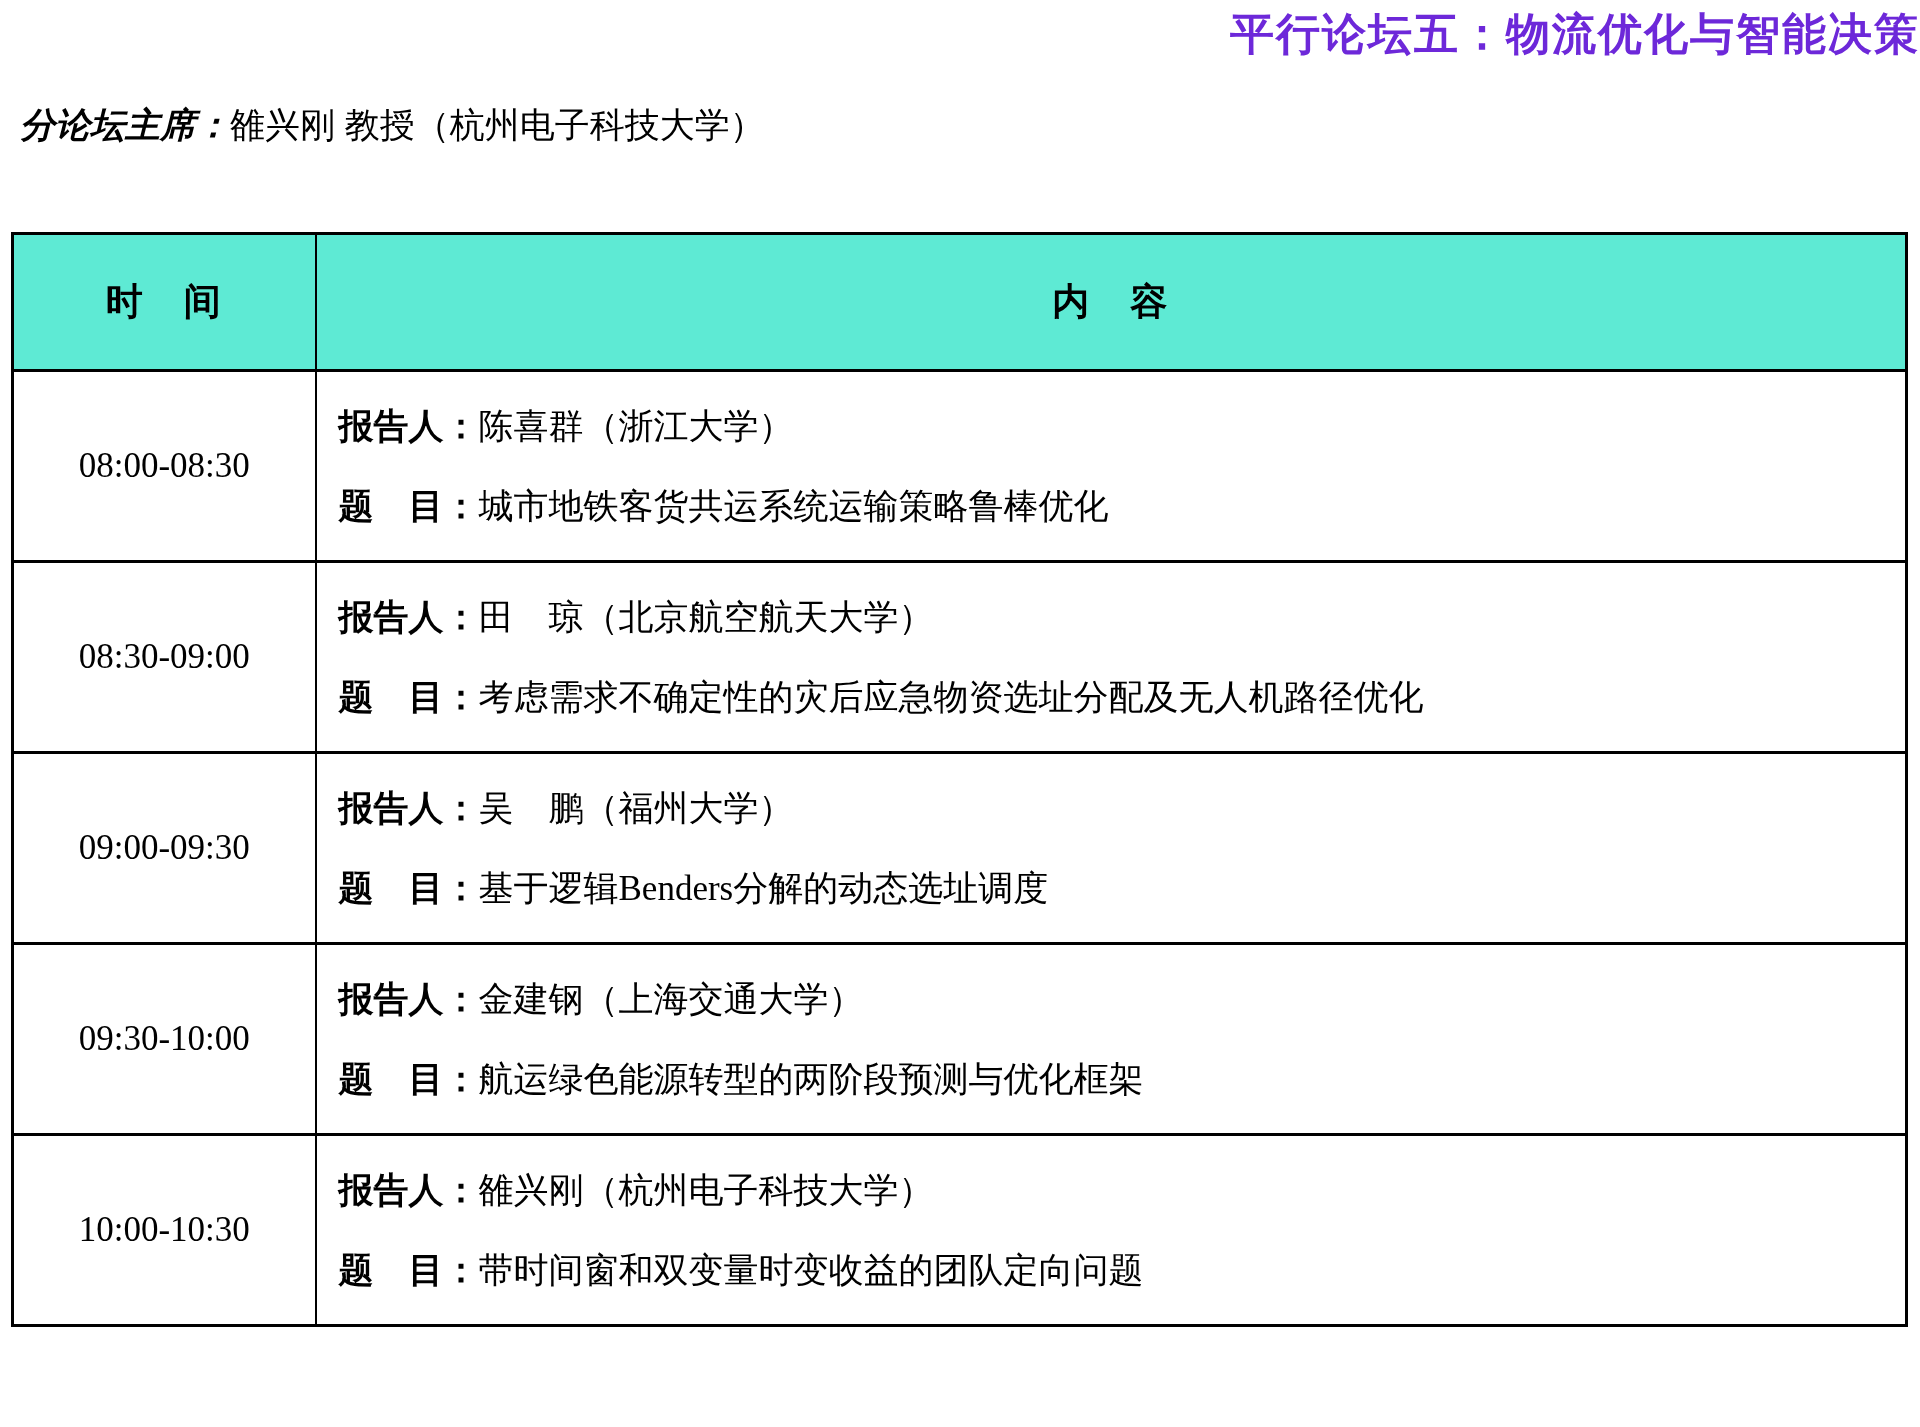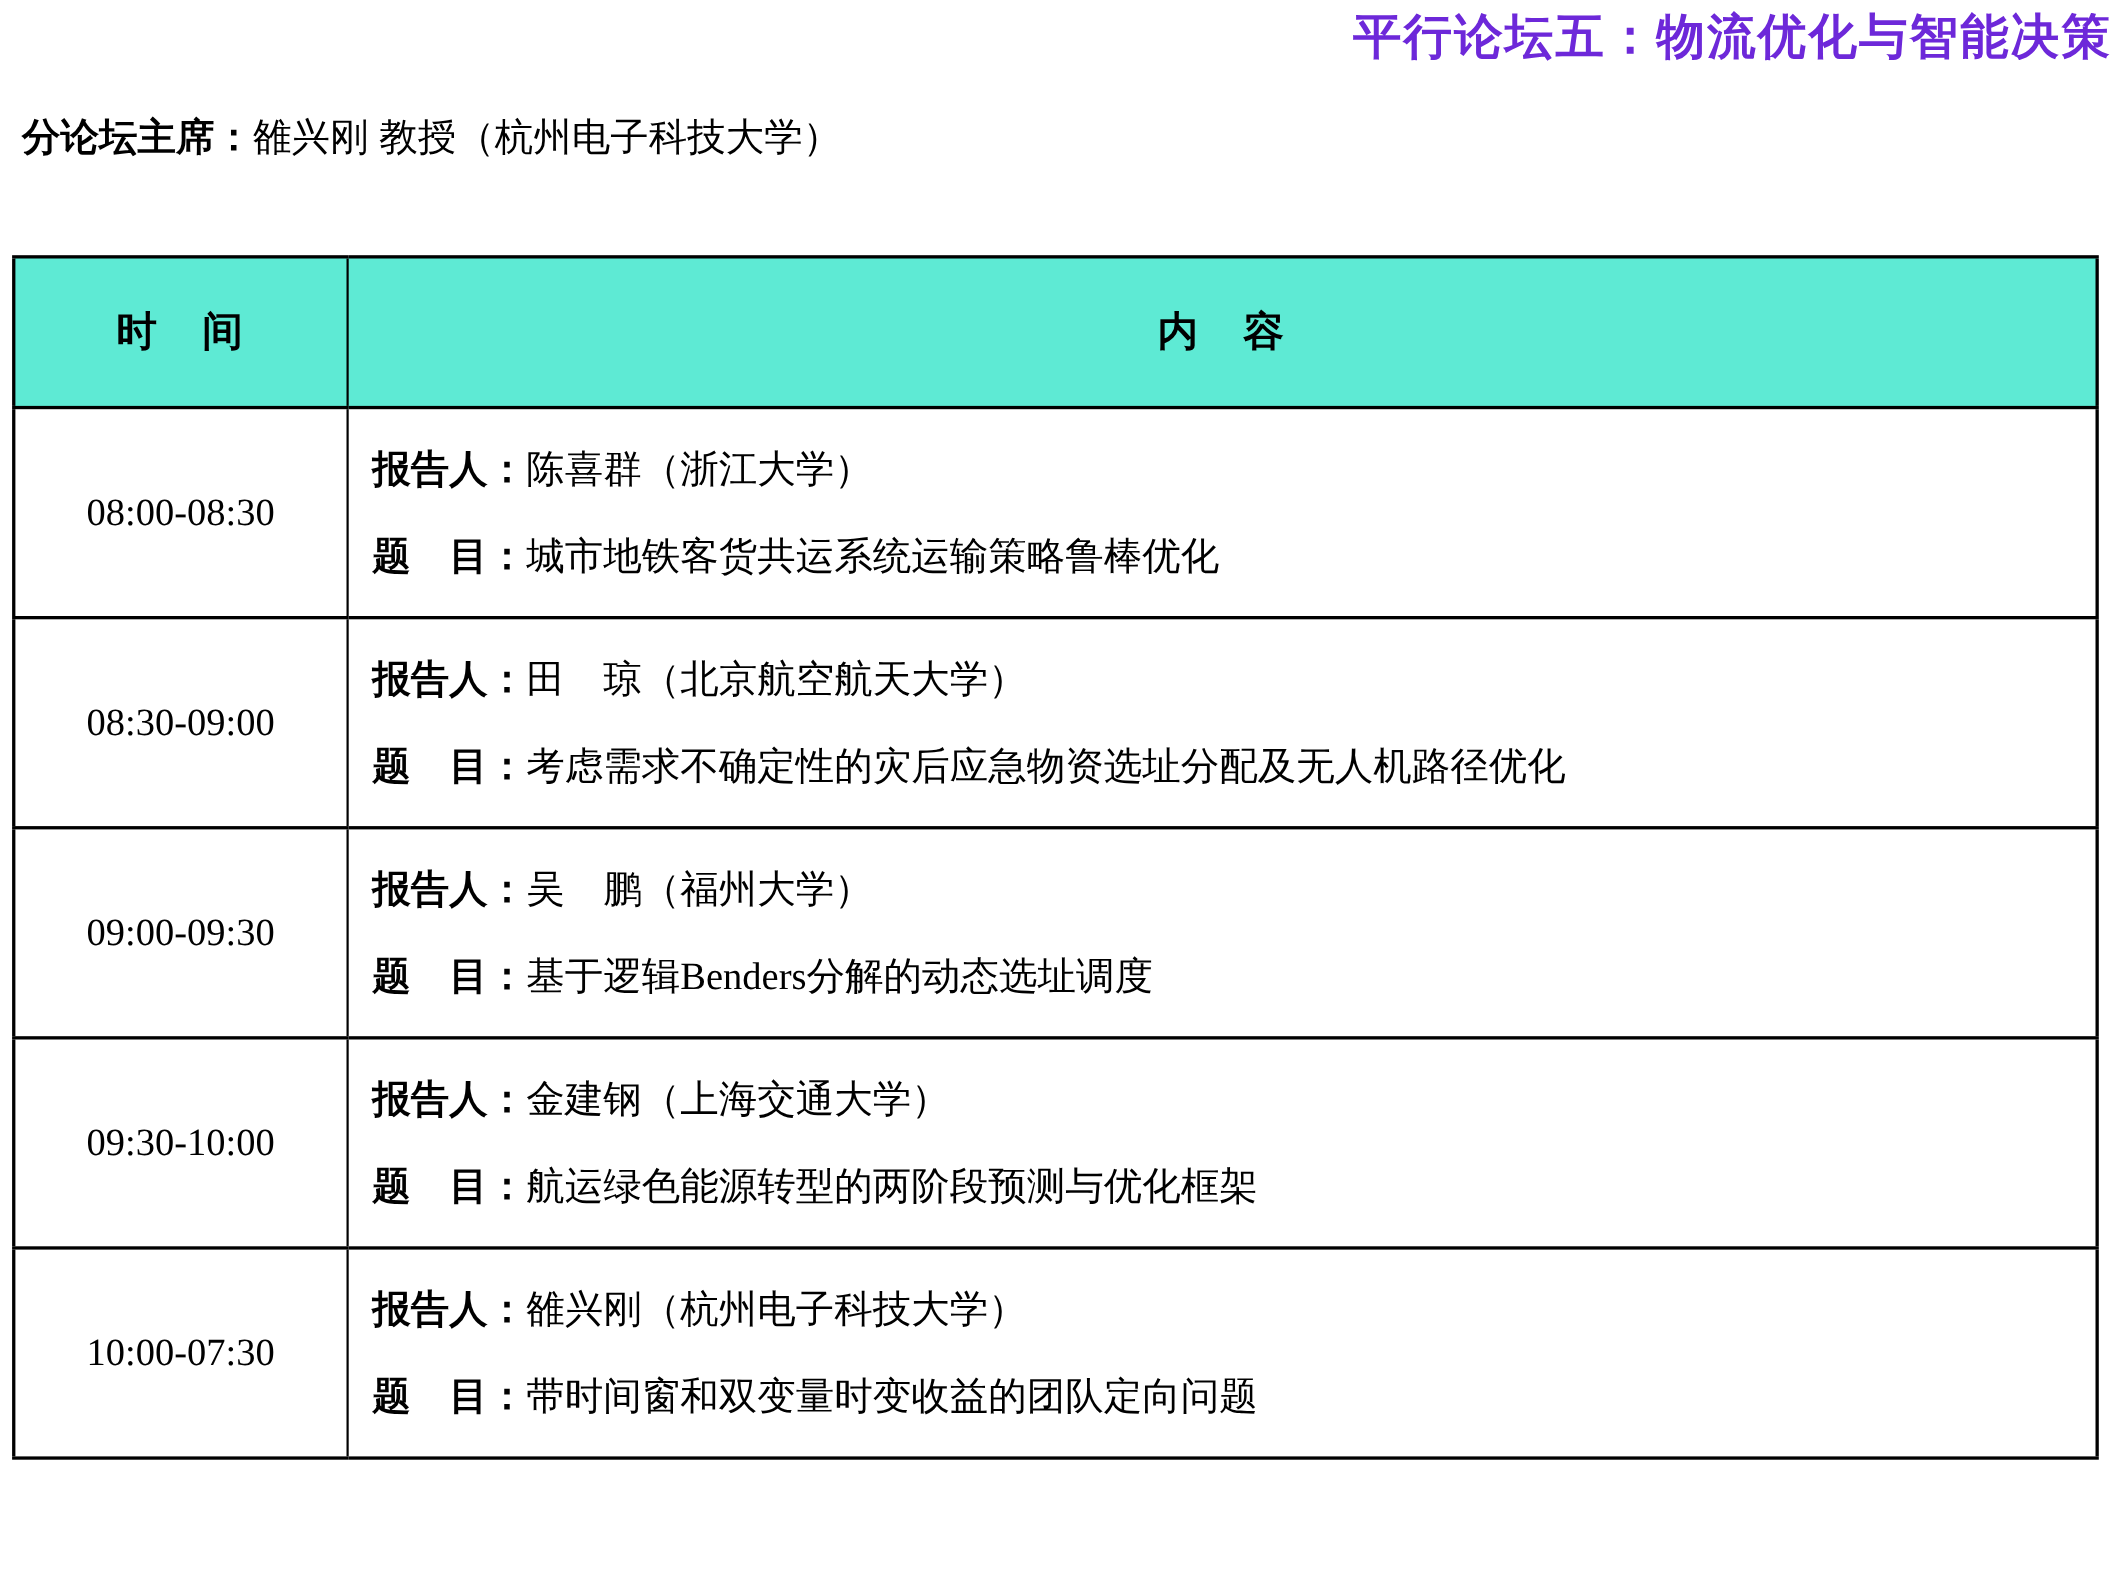--- a/index.html
+++ b/index.html
@@ -25,21 +25,21 @@
   }
   .info-block {
     margin-left: 20px;
   }
   .info-line {
     font-size: 35px;
     line-height: 1.35;
   }
   .chair-line { margin-top: 40px; }
   .venue-line { margin-top: 28px; }
-  .info-label { font-weight: bold; }
+  .info-label { font-weight: bold; font-style: italic; }
   .serif-val { font-family: "Liberation Serif", serif; }
 
   table.schedule {
     border-collapse: collapse;
     table-layout: fixed;
     margin: 84px 0 0 11px;
     width: 1897px;
   }
   table.schedule { border: 3px solid #000; }
   .schedule th, .schedule td {
@@ -114,20 +114,20 @@
       </td>
     </tr>
     <tr>
       <td class="time-cell">09:30-10:00</td>
       <td class="content-cell">
         <div class="content-line"><span class="lbl">报告人：</span><span class="speaker-text">金建钢（上海交通大学）</span></div>
         <div class="content-line"><span class="lbl">题　目：</span><span class="topic-text">航运绿色能源转型的两阶段预测与优化框架</span></div>
       </td>
     </tr>
     <tr>
-      <td class="time-cell">10:00-07:30</td>
+      <td class="time-cell">10:00-10:30</td>
       <td class="content-cell">
         <div class="content-line"><span class="lbl">报告人：</span><span class="speaker-text">雒兴刚（杭州电子科技大学）</span></div>
         <div class="content-line"><span class="lbl">题　目：</span><span class="topic-text">带时间窗和双变量时变收益的团队定向问题</span></div>
       </td>
     </tr>
   </tbody>
 </table>
 
 </body></html>

